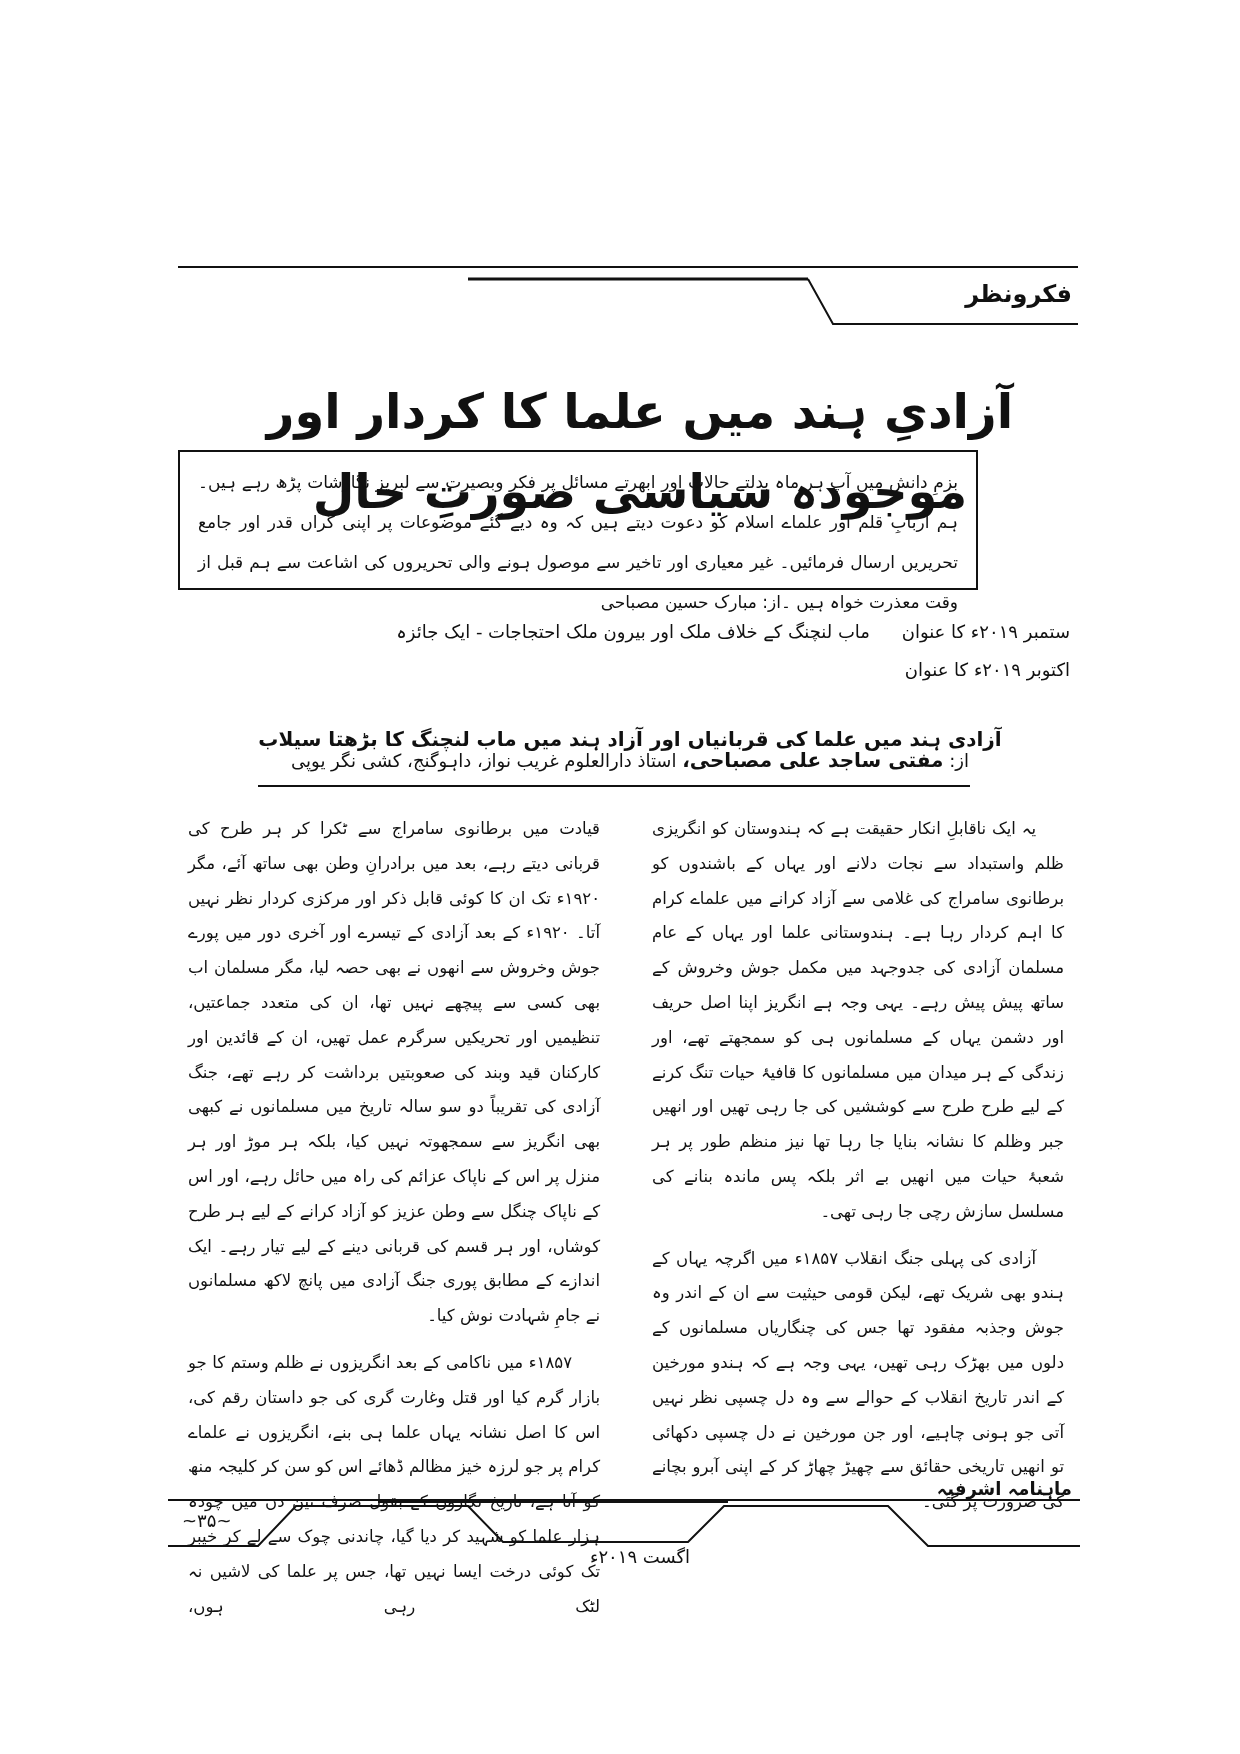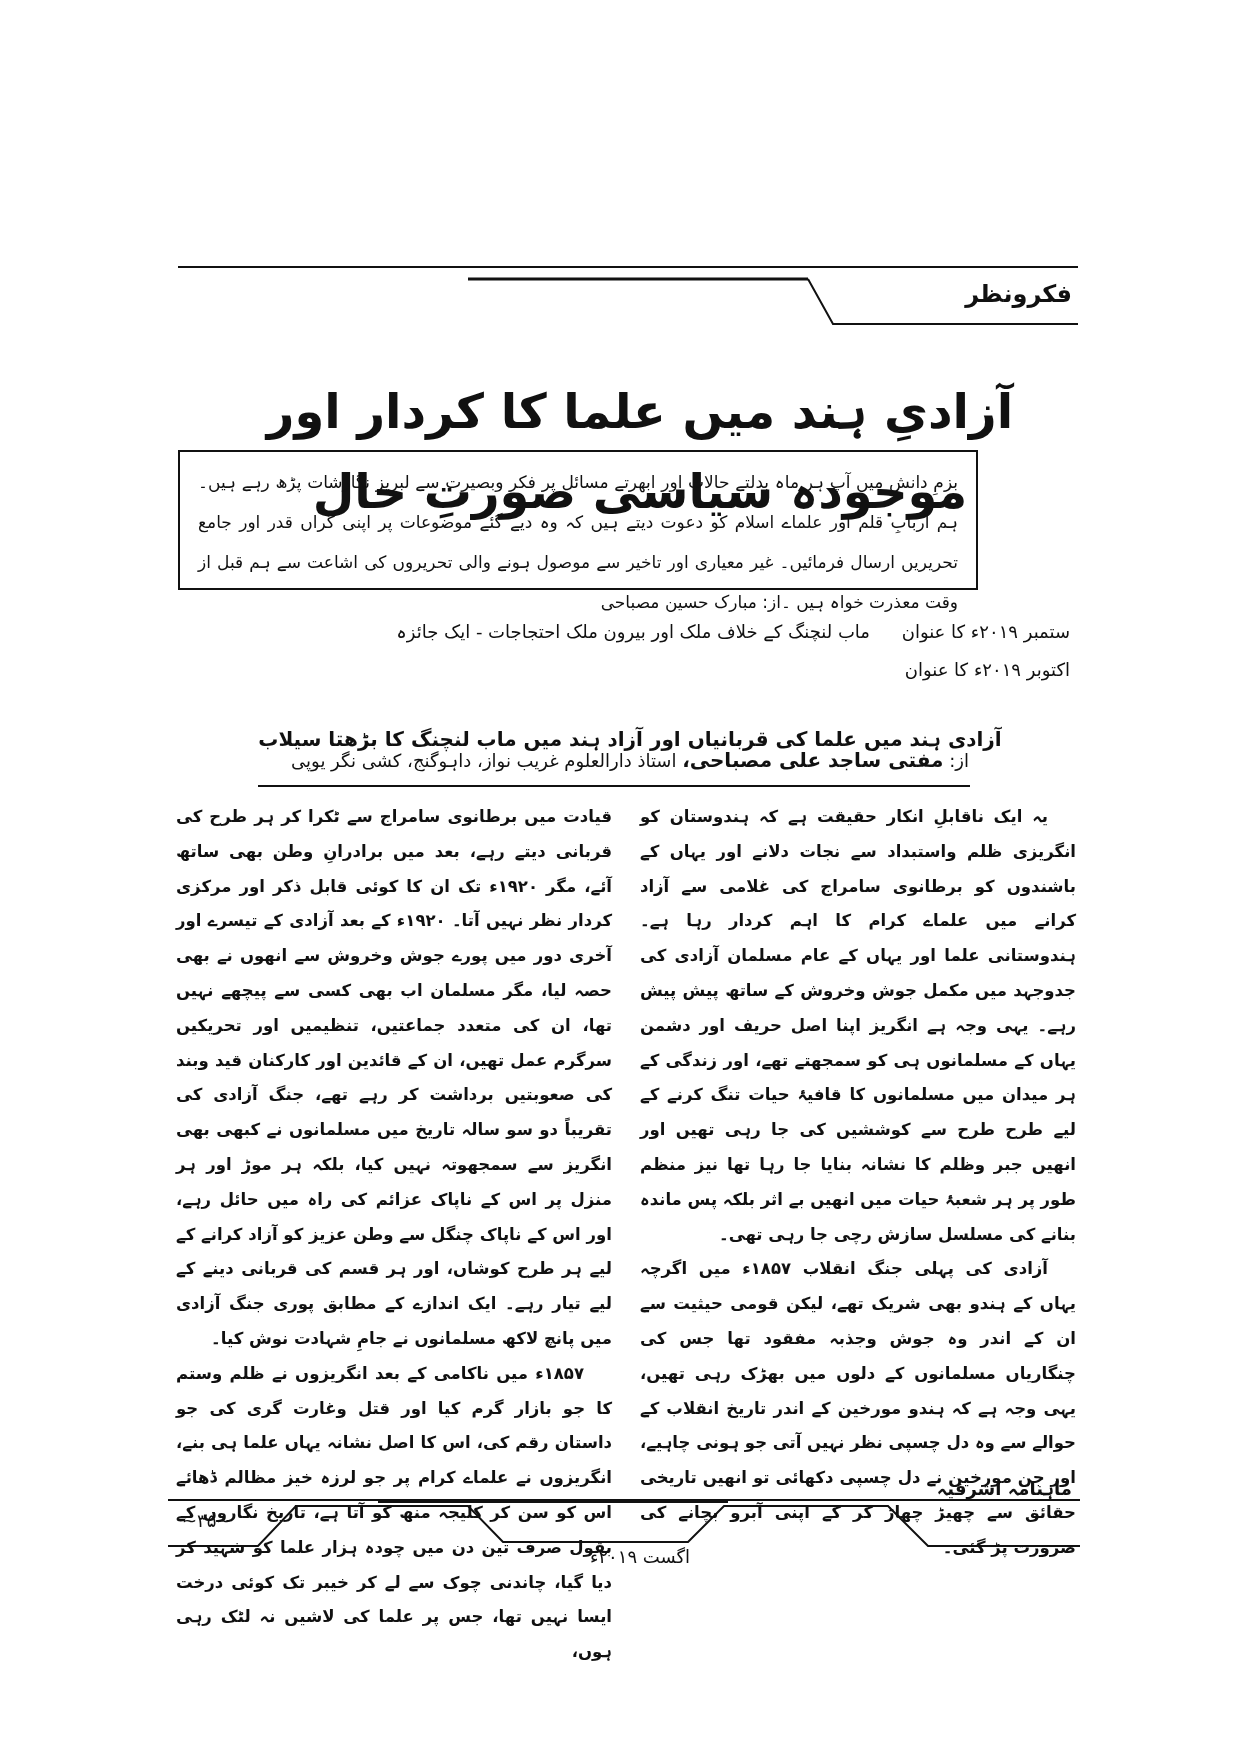--- a/index.html
+++ b/index.html
@@ -23,21 +23,21 @@
 
   .article-title { position: absolute; left: 180px; right: 160px; top: 700px; text-align: center;
                    font-size: 20px; font-weight: bold; line-height: 44px; }
   .byline { position: absolute; left: 180px; right: 160px; top: 744px; text-align: center;
             font-size: 18px; line-height: 32px; }
   .byline .author { font-weight: bold; font-size: 20px; }
   .byline-rule { position: absolute; left: 258px; top: 785px; width: 712px; height: 2px; background: #111; }
 
   .col { position: absolute; top: 800px; width: 436px; font-size: 16.5px; line-height: 34.8px;
          text-align: justify; text-align-last: justify; }
-  .col p { margin: 0; font-weight: bold; }
+  .col p { margin: 12px; }
   .col p.last { text-align-last: right; }
   .col p.indent { text-indent: 28px; }
   .col-right { left: 640px; }
   .col-left { left: 176px; }
 
   .footer-frame { position: absolute; left: 168px; top: 1498px; width: 912px; height: 50px; }
   .footer-journal { position: absolute; right: 168px; top: 1478px; font-size: 18px; font-weight: bold; }
   .footer-date { position: absolute; left: 560px; width: 160px; top: 1510px; text-align: center; font-size: 18px; margin-top: 36px; }
   .footer-page { position: absolute; left: 182px; top: 1510px; font-size: 18px; }
 </style>

